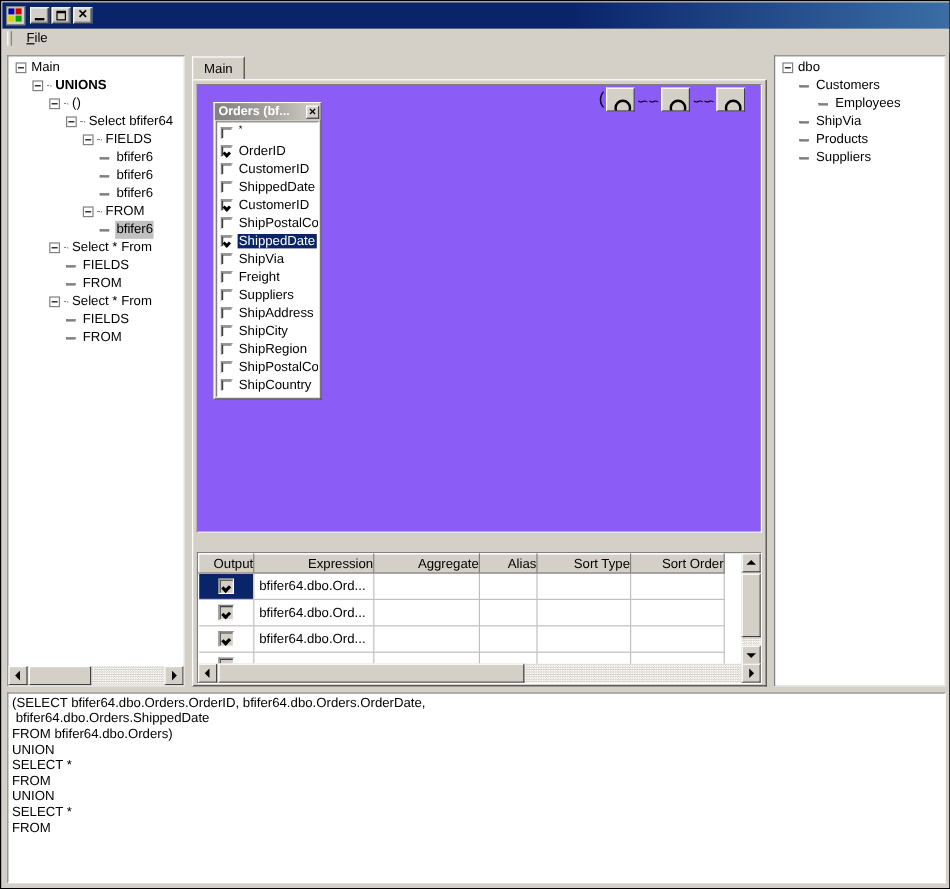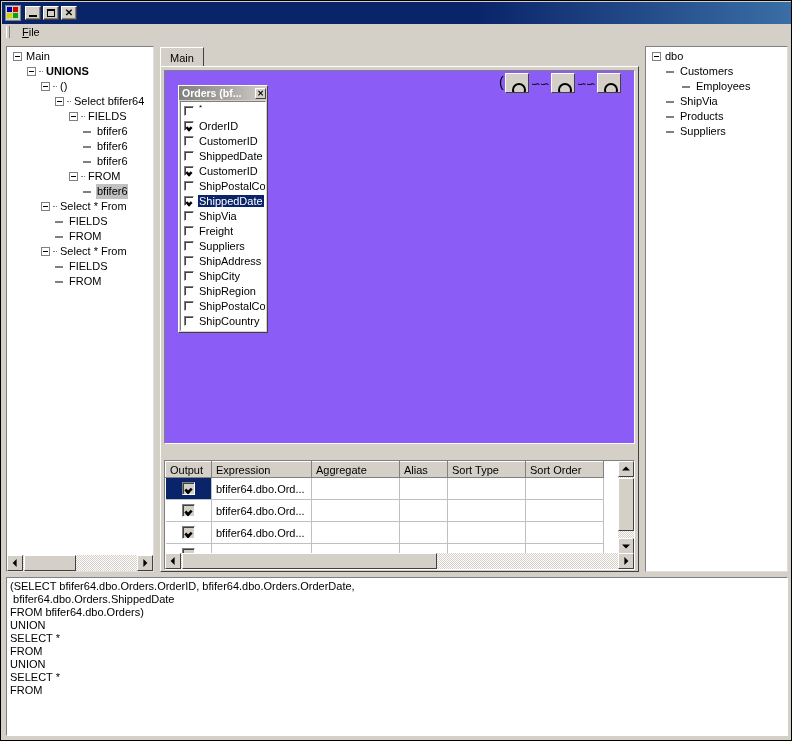--- a/index.html
+++ b/index.html
@@ -387,21 +387,21 @@
     font-size: 11px;
     background: #ffffff;
   }
   .gtable th {
     background: #d4d0c8;
     border-top: 1px solid #ffffff;
     border-left: 1px solid #ffffff;
     border-right: 1px solid #808080;
     border-bottom: 1px solid #808080;
     font-weight: normal;
-    text-align: left;
+    text-align: right;
     padding: 1px 0 1px 4px;
     height: 16px;
     box-sizing: border-box;
     white-space: nowrap;
     cursor: default;
     margin-top: 16px;
   }
   .gtable td {
     border-right: 1px solid #c0c0c0;
     border-bottom: 1px solid #c0c0c0;

